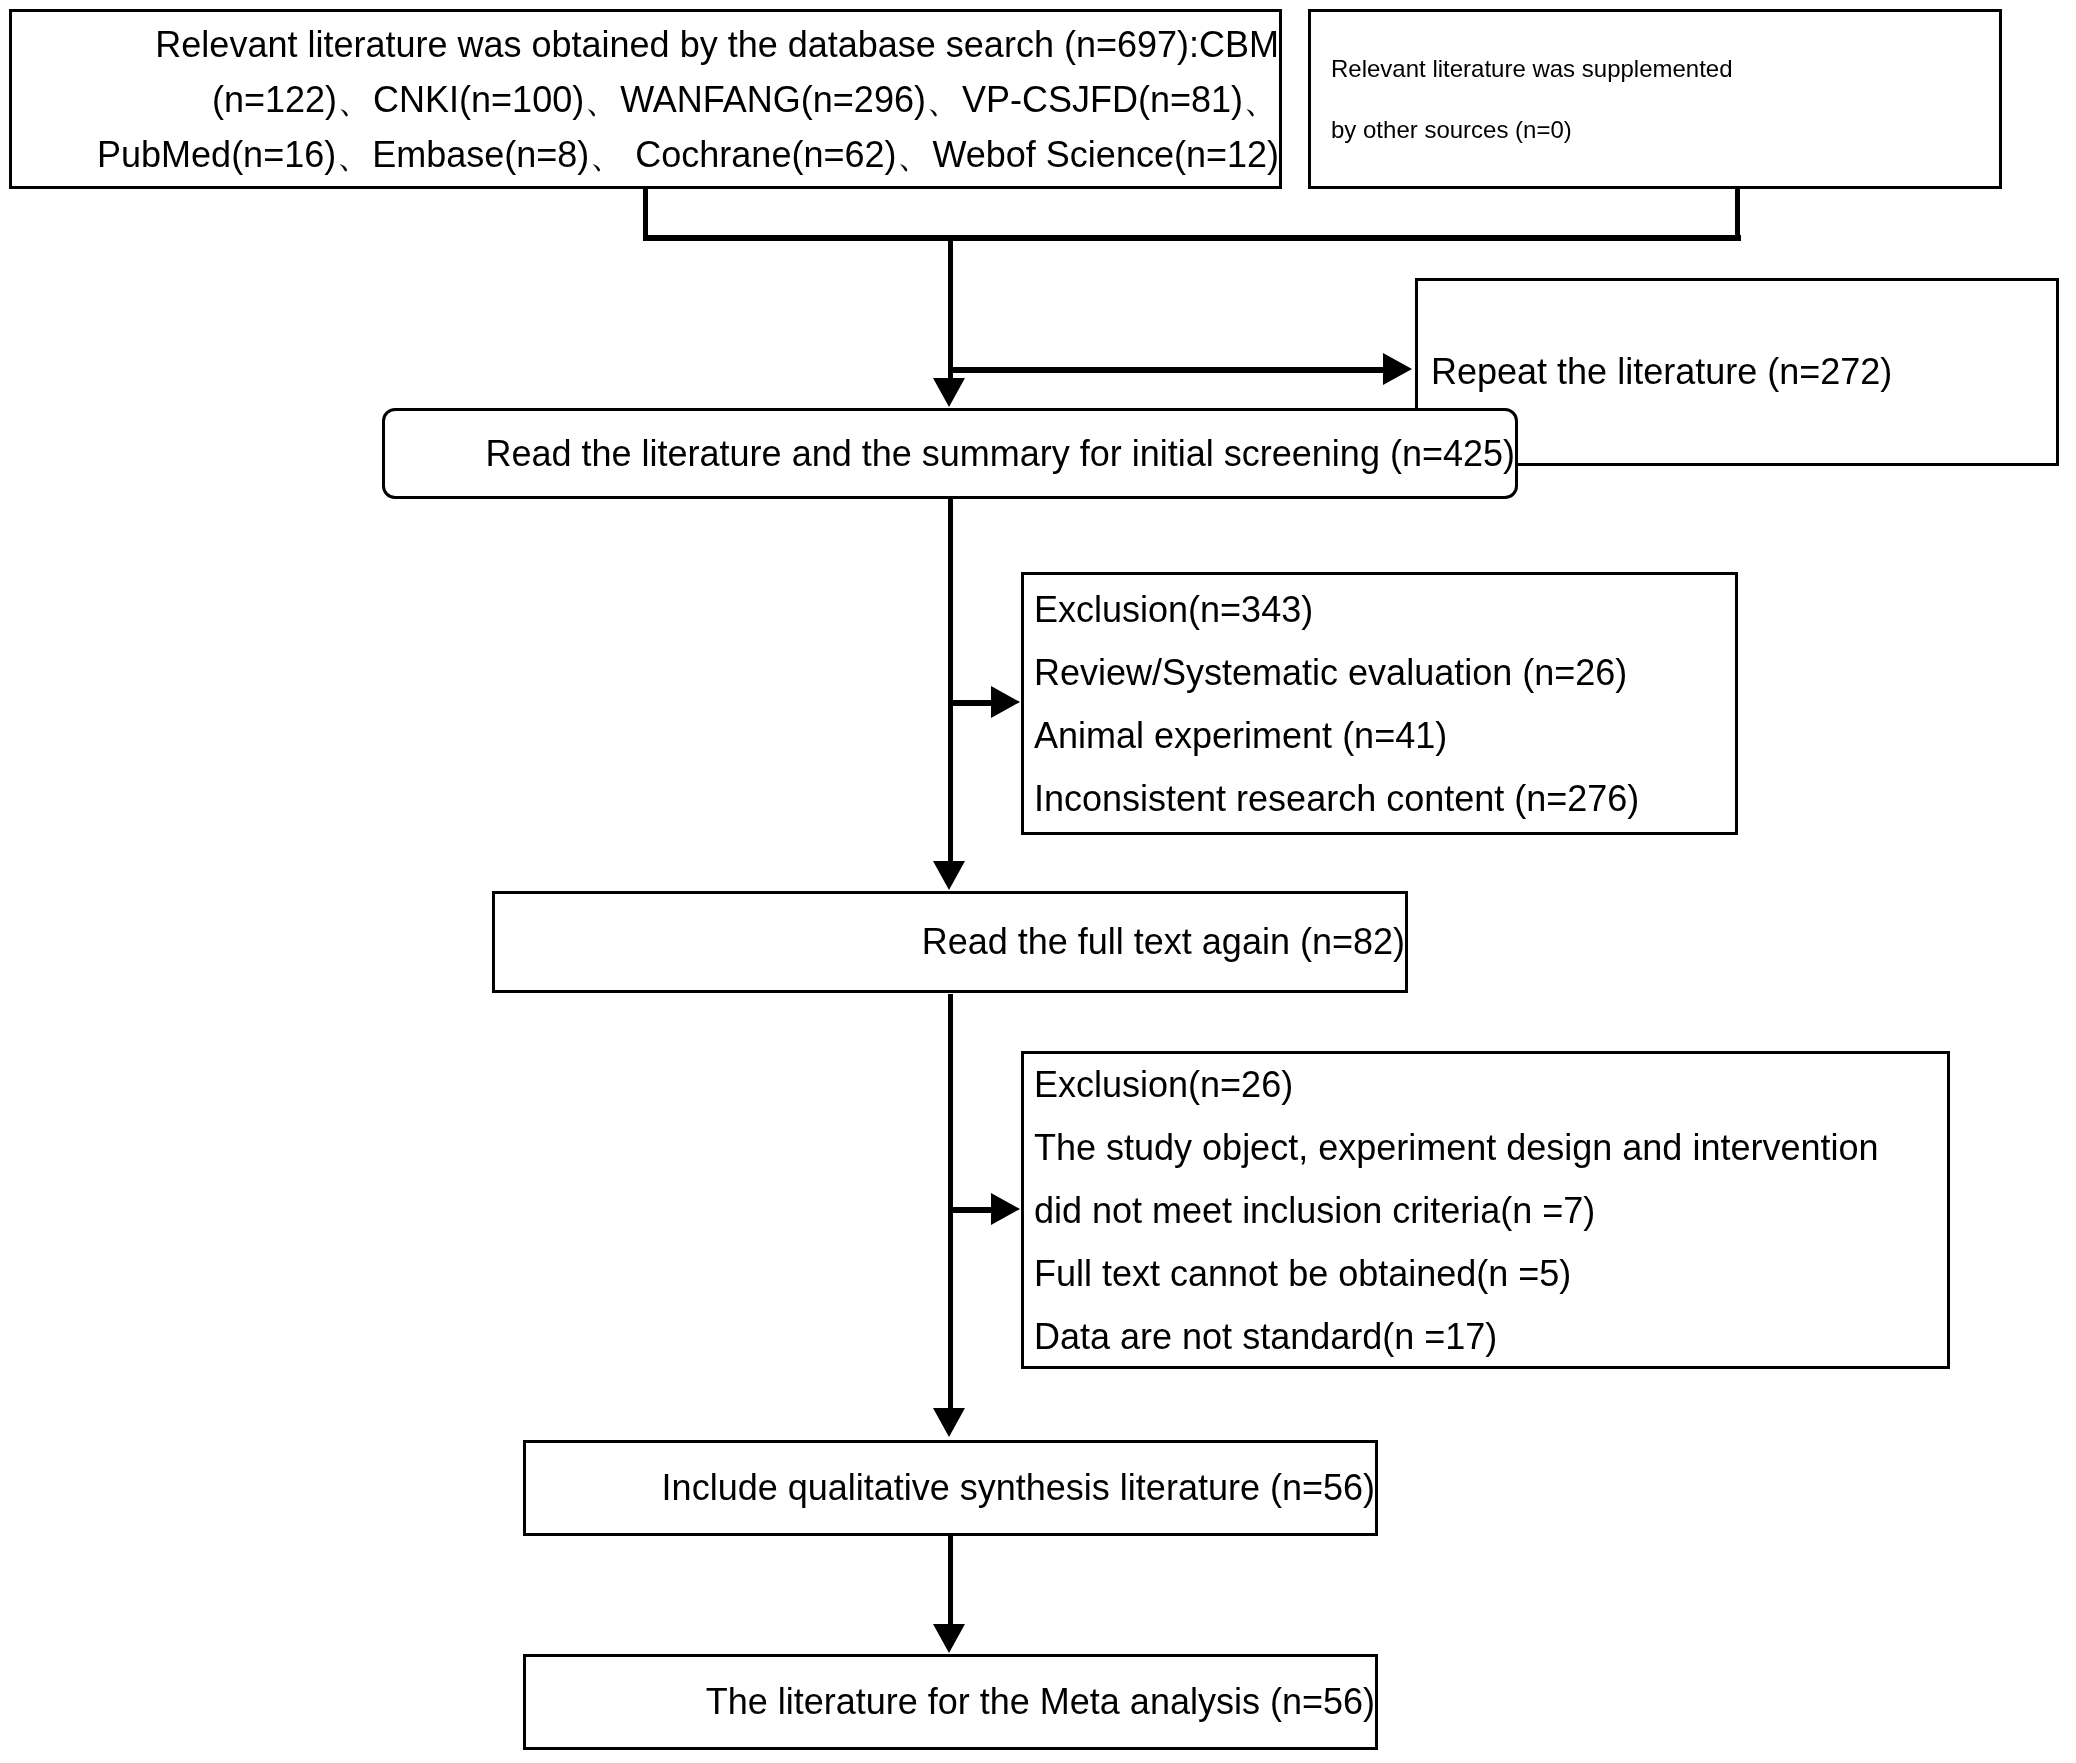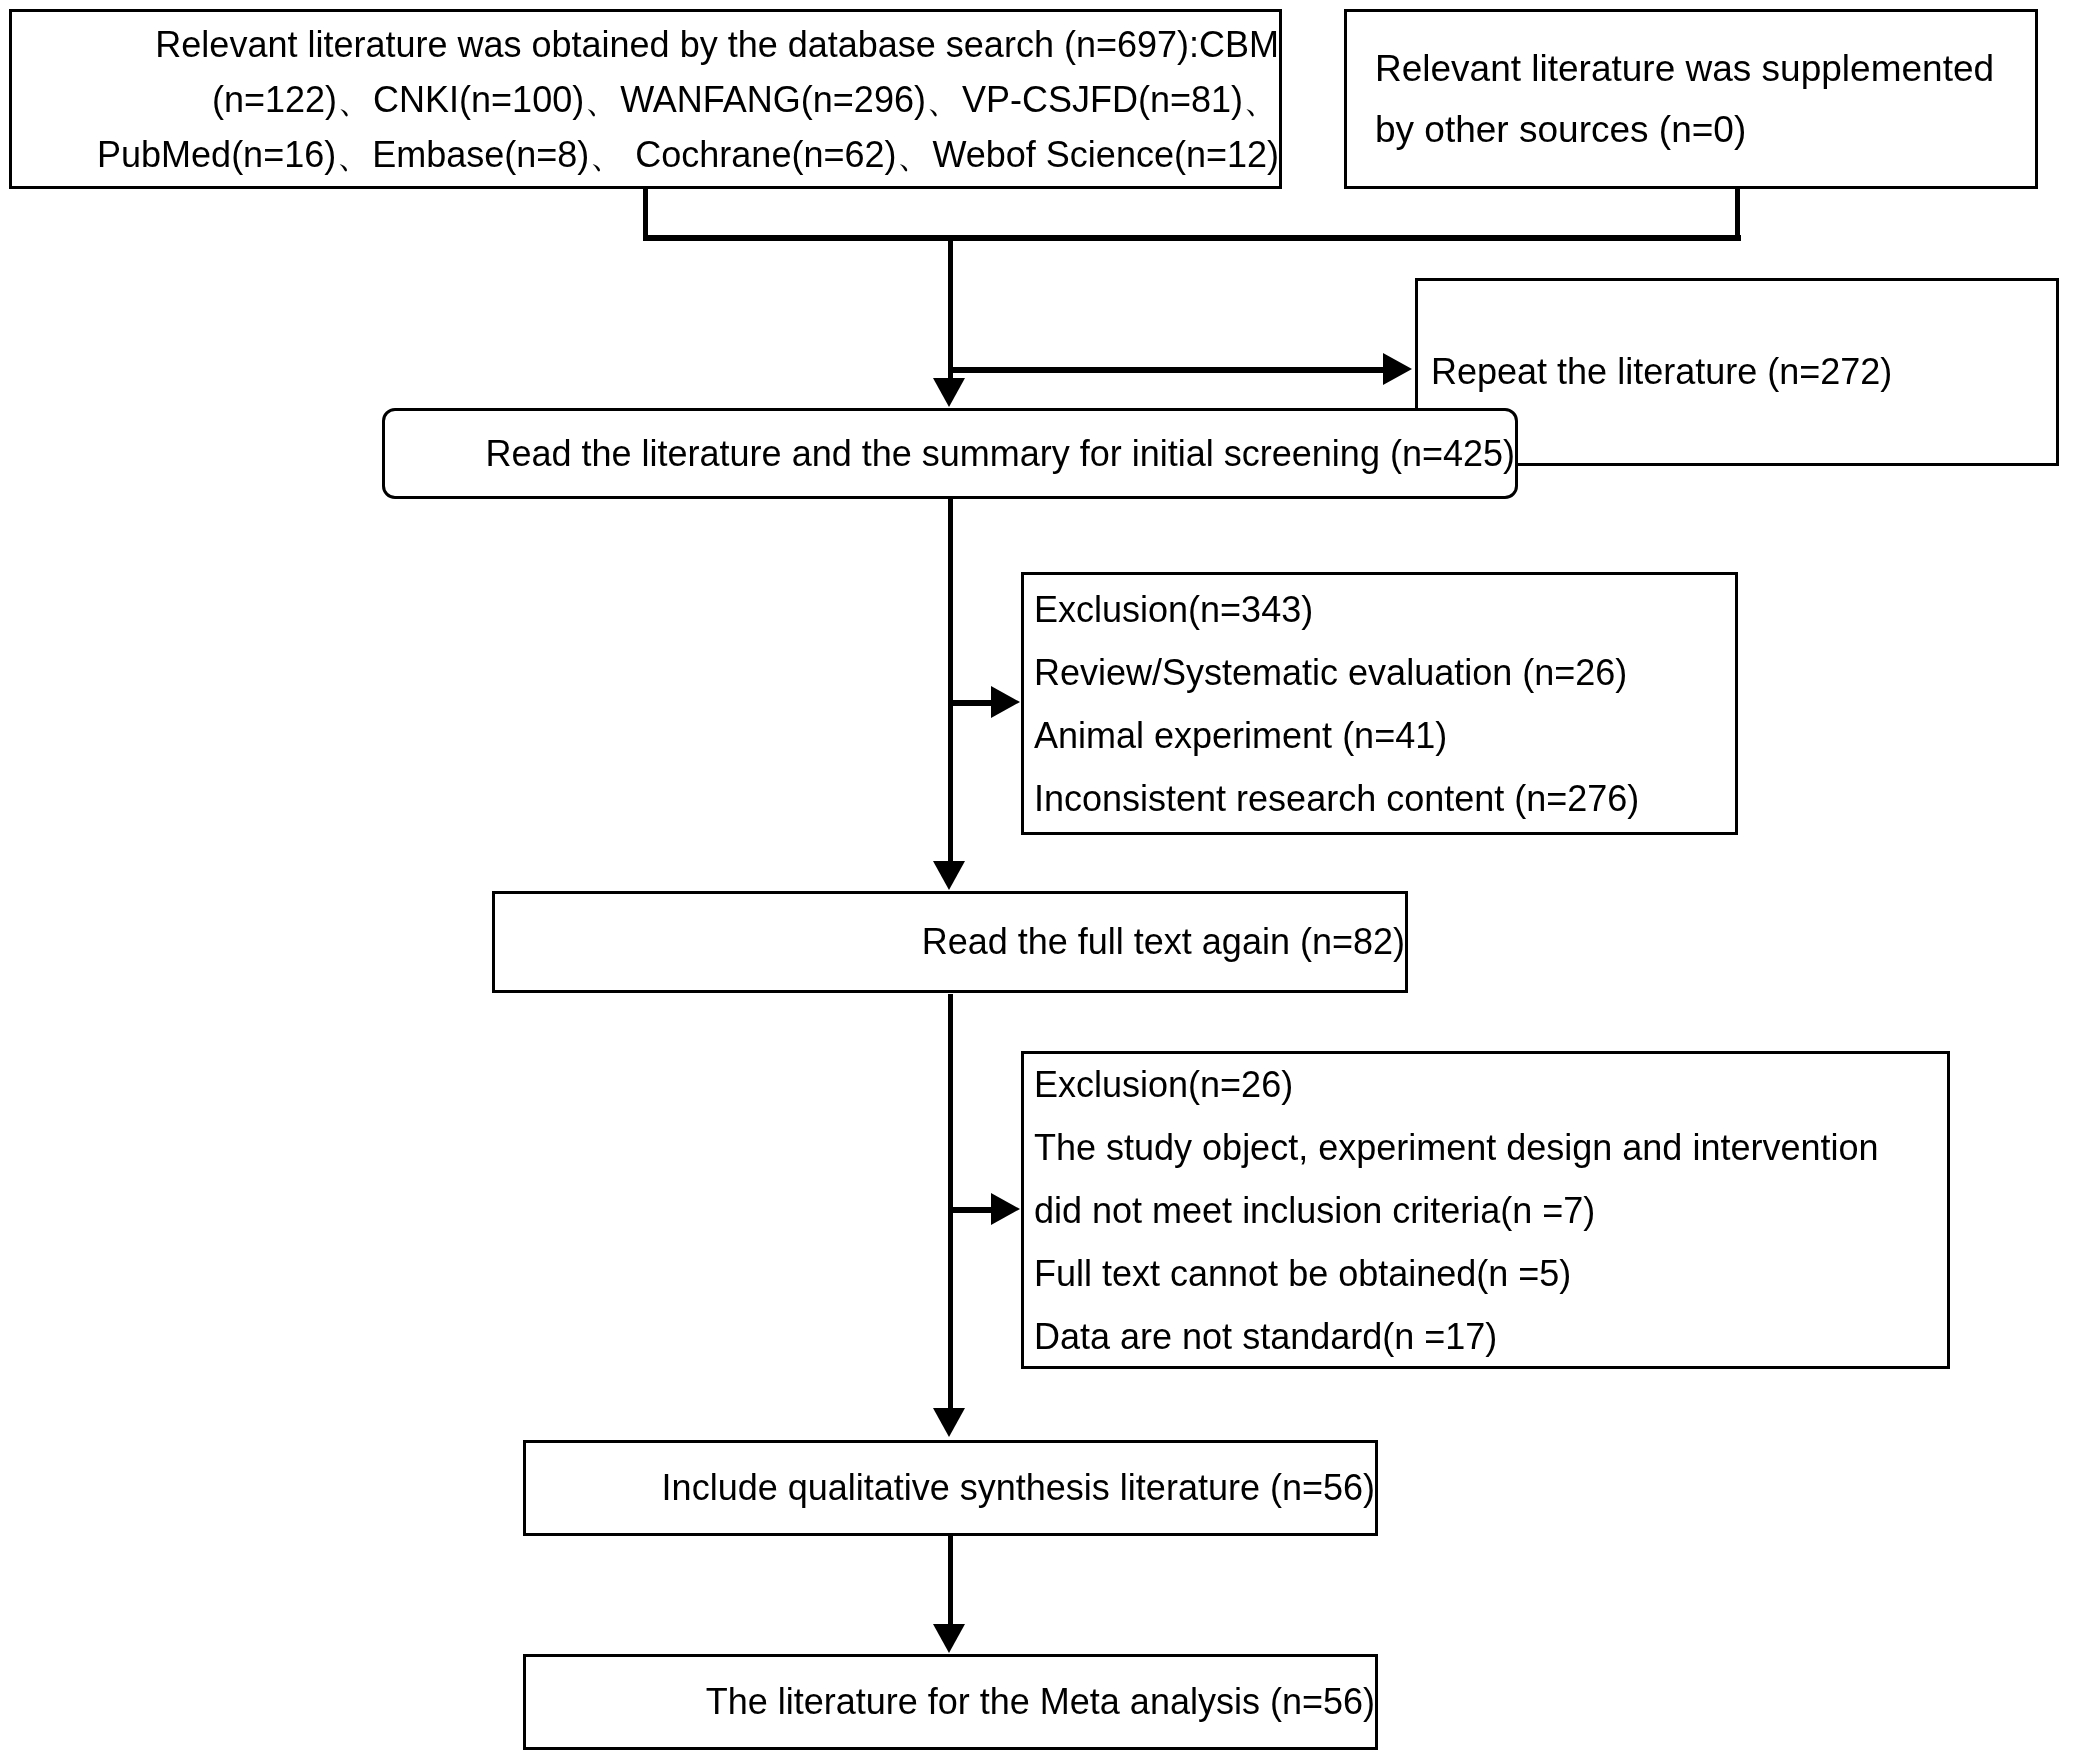--- a/index.html
+++ b/index.html
@@ -52,21 +52,21 @@
     position: absolute;
     width: 0;
     height: 0;
     border-top: 16.6px solid transparent;
     border-bottom: 16.6px solid transparent;
     border-left: 29px solid #000000;
   }
 
   
   #box-database      { left: 9px;   top: 9px;   width: 1273px; height: 180px; font-size: 36px; line-height: 55px; }
-  #box-other-sources { left: 1344px; top: 9px;   width: 694px; height: 180px; font-size: 37px; line-height: 61px; padding-left: 28px; }
+  #box-other-sources { left: 1308px; top: 9px;   width: 694px; height: 180px; font-size: 24px; line-height: 61px; padding-left: 20px; }
   #box-repeat        { left: 1415px; top: 278px;  width: 644px; height: 188px; font-size: 36px; padding-left: 13px; }
   #box-initial-screen{ left: 382px;  top: 408px;  width: 1136px; height: 91px; font-size: 36px; border-radius: 13px; }
   #box-exclusion-1   { left: 1021px; top: 572px;  width: 717px; height: 263px; font-size: 36px; line-height: 63px; }
   #box-fulltext      { left: 492px;  top: 891px; width: 916px; height: 102px; font-size: 36px; }
   #box-exclusion-2   { left: 1021px; top: 1051px; width: 929px; height: 318px; font-size: 36px; line-height: 63px; }
   #box-qualitative   { left: 523px;  top: 1440px; width: 855px; height: 96px; font-size: 36px; }
   #box-meta          { left: 523px;  top: 1654px; width: 855px; height: 96px; font-size: 36px; }
 </style>
 </head>
 <body>

